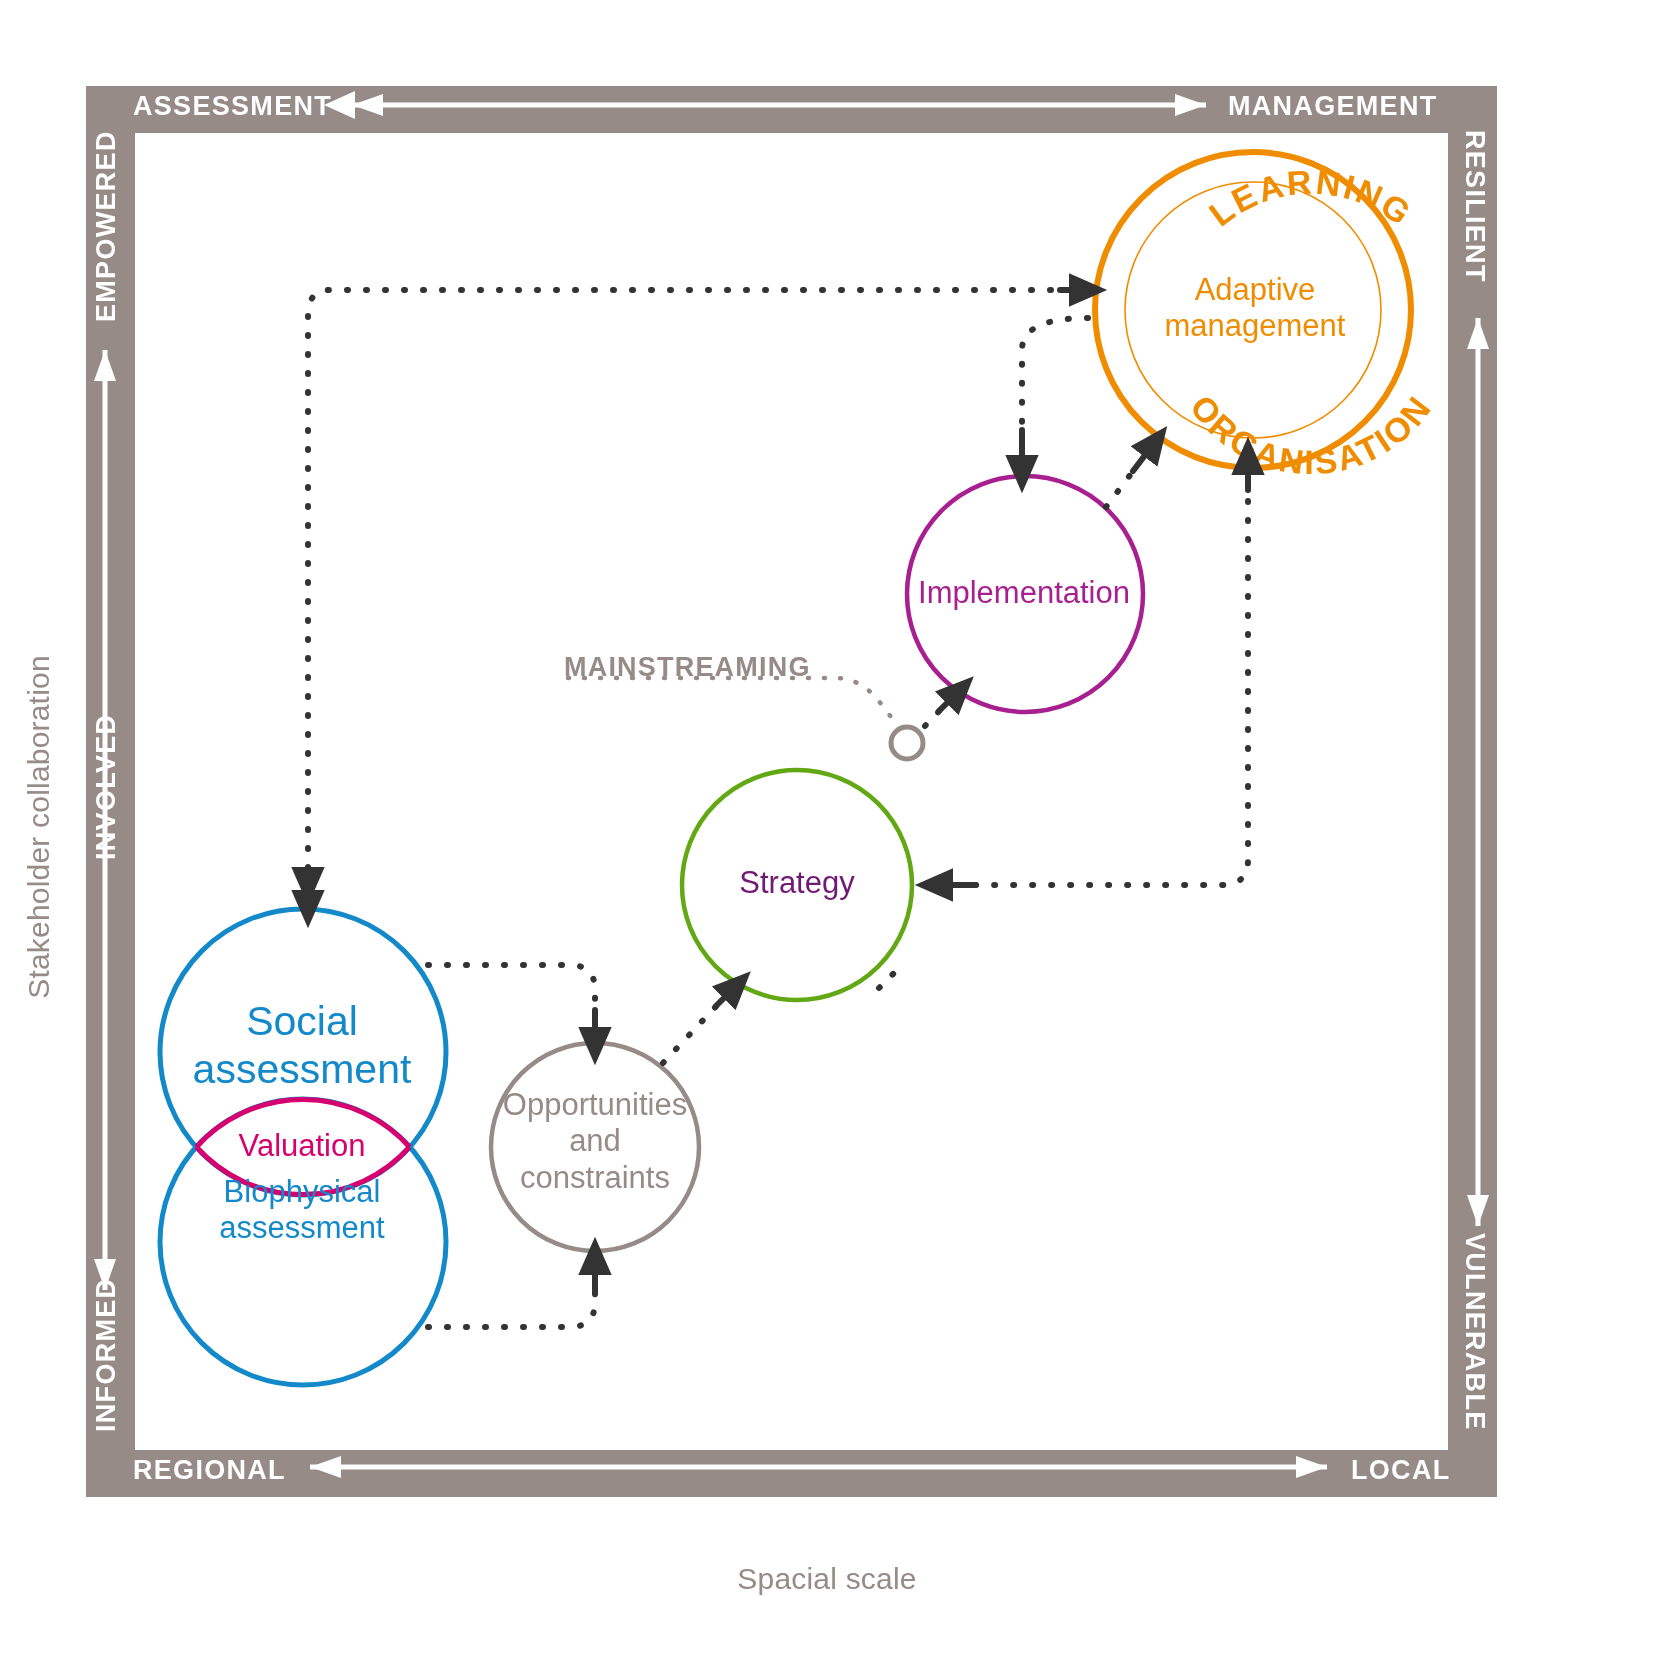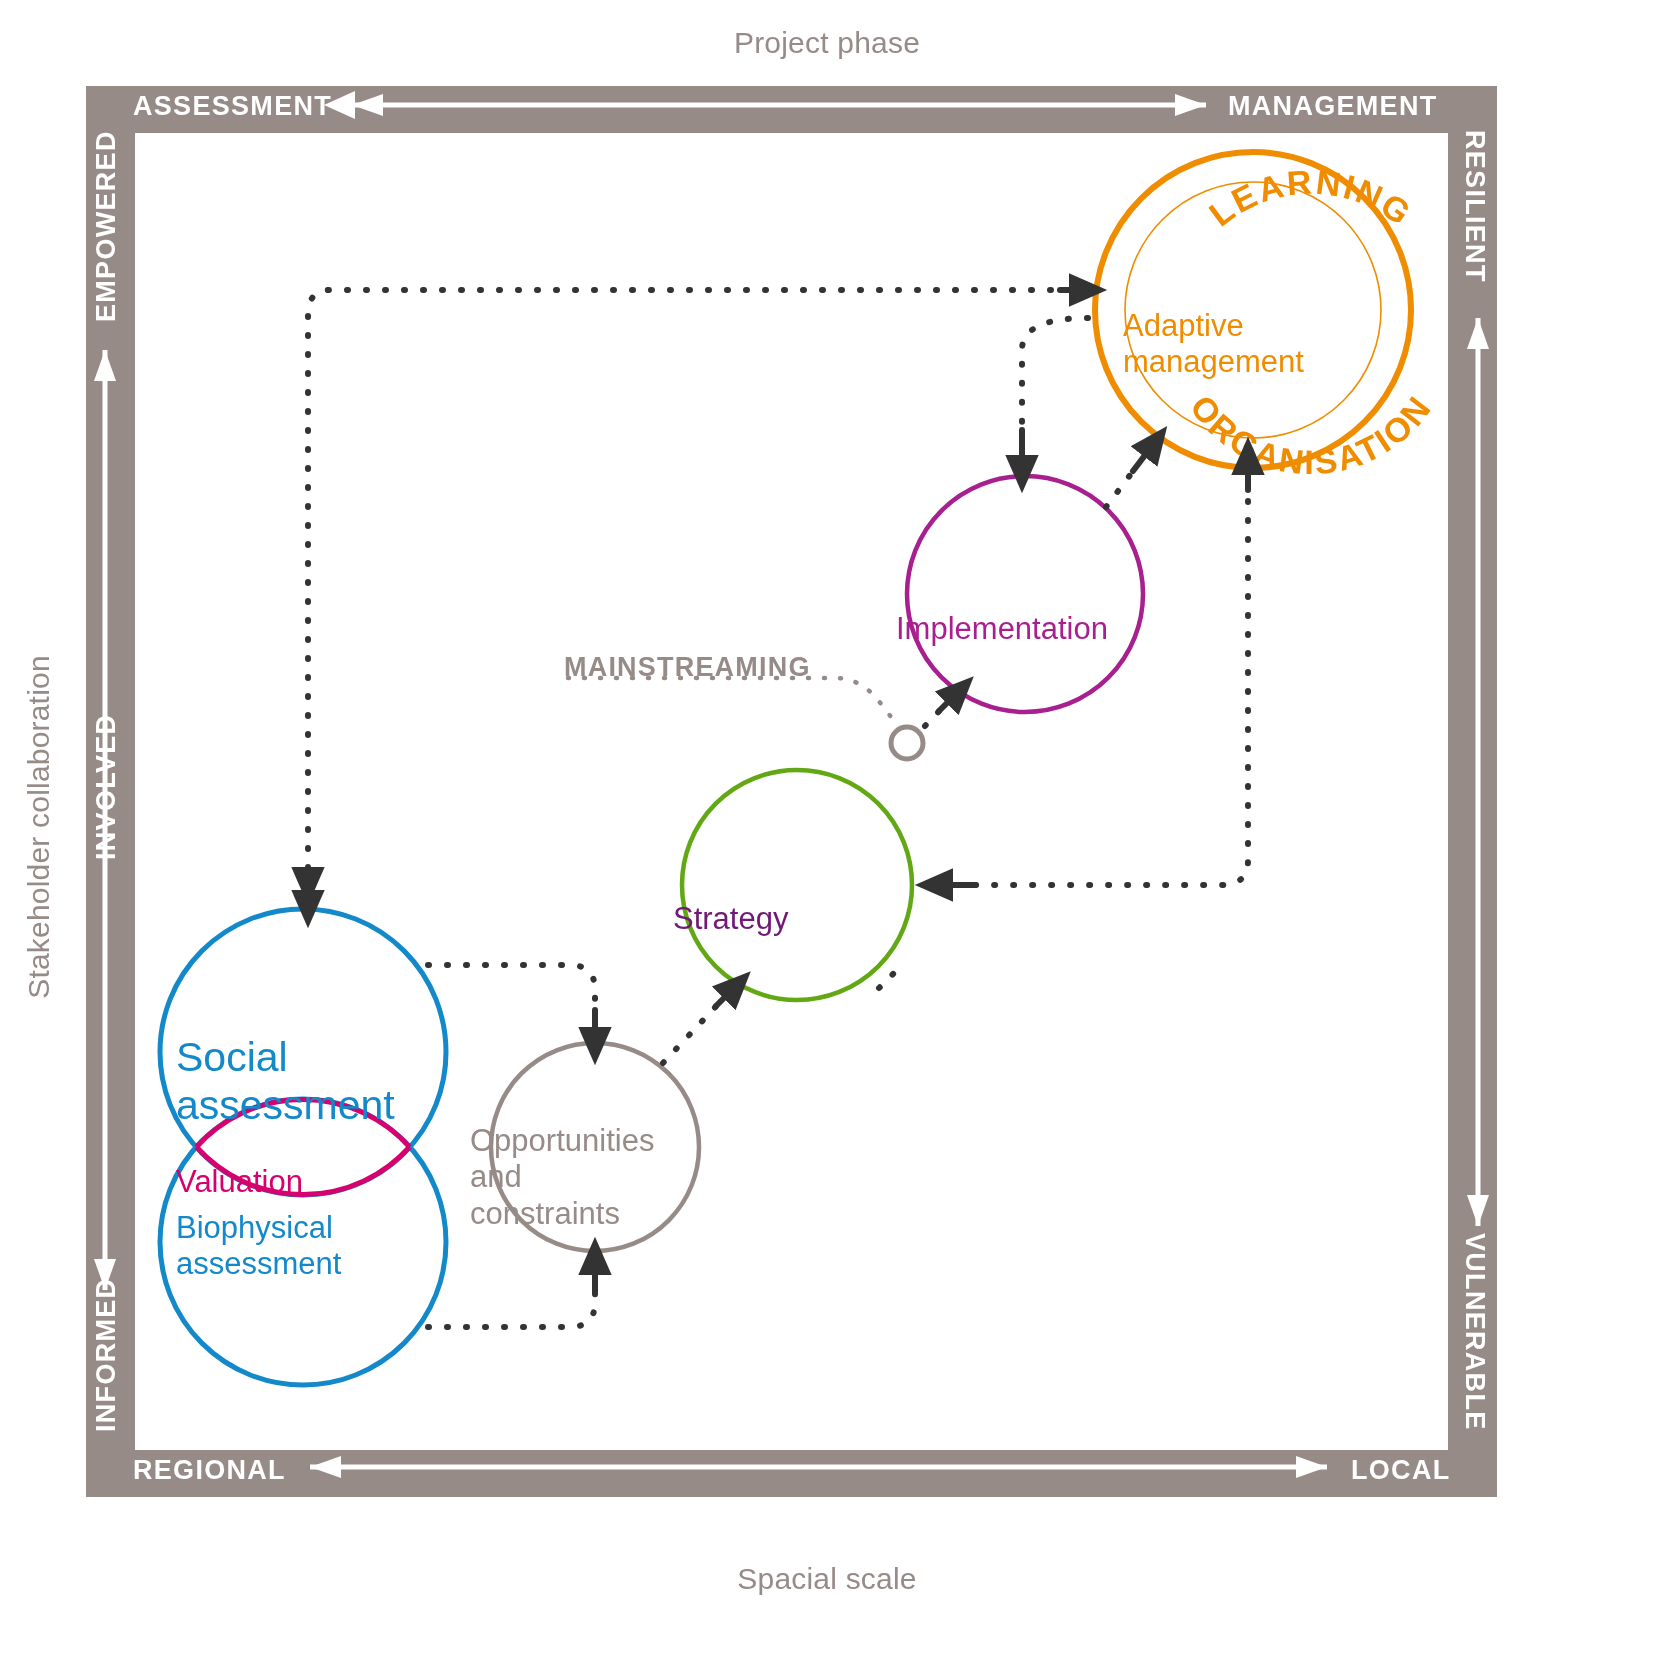--- a/index.html
+++ b/index.html
@@ -59,23 +59,23 @@
   .vlabel.down { transform: rotate(90deg); }
 
   #lblEmpowered { left: 91px;  top: 322px;  }
   #lblInvolved  { left: 91px;  top: 860px;  }
   #lblInformed  { left: 91px;  top: 1432px; }
   #lblResilient { left: 1490px;top: 130px;  }
   #lblVulnerable{ left: 1490px;top: 1233px; }
 
   .nodeText {
     position: absolute;
+    text-align: center;
     white-space: nowrap;
     line-height: 1.17;
-    margin-top: 36px;
   }
   #txtAdaptive {
     left: 1123px; top: 272px; width: 264px;
     color: #F08C00; font-size: 31px;
   }
   #txtImplementation {
     left: 896px; top: 575px; width: 256px;
     color: #A81F8F; font-size: 31px;
   }
   #txtStrategy {
@@ -202,21 +202,20 @@
       <path d="M 975,885 L 940,885" stroke-dasharray="none" marker-end="url(#dotArrow)"></path>
       <path d="M 1248,490 L 1248,462" stroke-dasharray="none" marker-end="url(#dotArrow)"></path>
     </g>
 
     <g>
       <path d="M 568,678 L 835,678 Q 860,678 878,700 L 898,726" fill="none" stroke="#968B86" stroke-width="4.5" stroke-linecap="round" stroke-dasharray="1 15"></path>
       <circle cx="907" cy="743" r="16" fill="#ffffff" stroke="#968B86" stroke-width="5"></circle>
     </g>
   </svg>
 
-  <div class="ttl" id="titleTop">Project phase</div>
   <div class="ttl" id="titleBottom">Spacial scale</div>
   <div class="ttl" id="titleLeft">Stakeholder collaboration</div>
 
   <div class="frameLabel" id="lblAssessment">ASSESSMENT</div>
   <div class="frameLabel" id="lblManagement">MANAGEMENT</div>
   <div class="frameLabel" id="lblRegional">REGIONAL</div>
   <div class="frameLabel" id="lblLocal">LOCAL</div>
 
   <div class="vlabel up" id="lblEmpowered">EMPOWERED</div>
   <div class="vlabel up" id="lblInvolved">INVOLVED</div>

